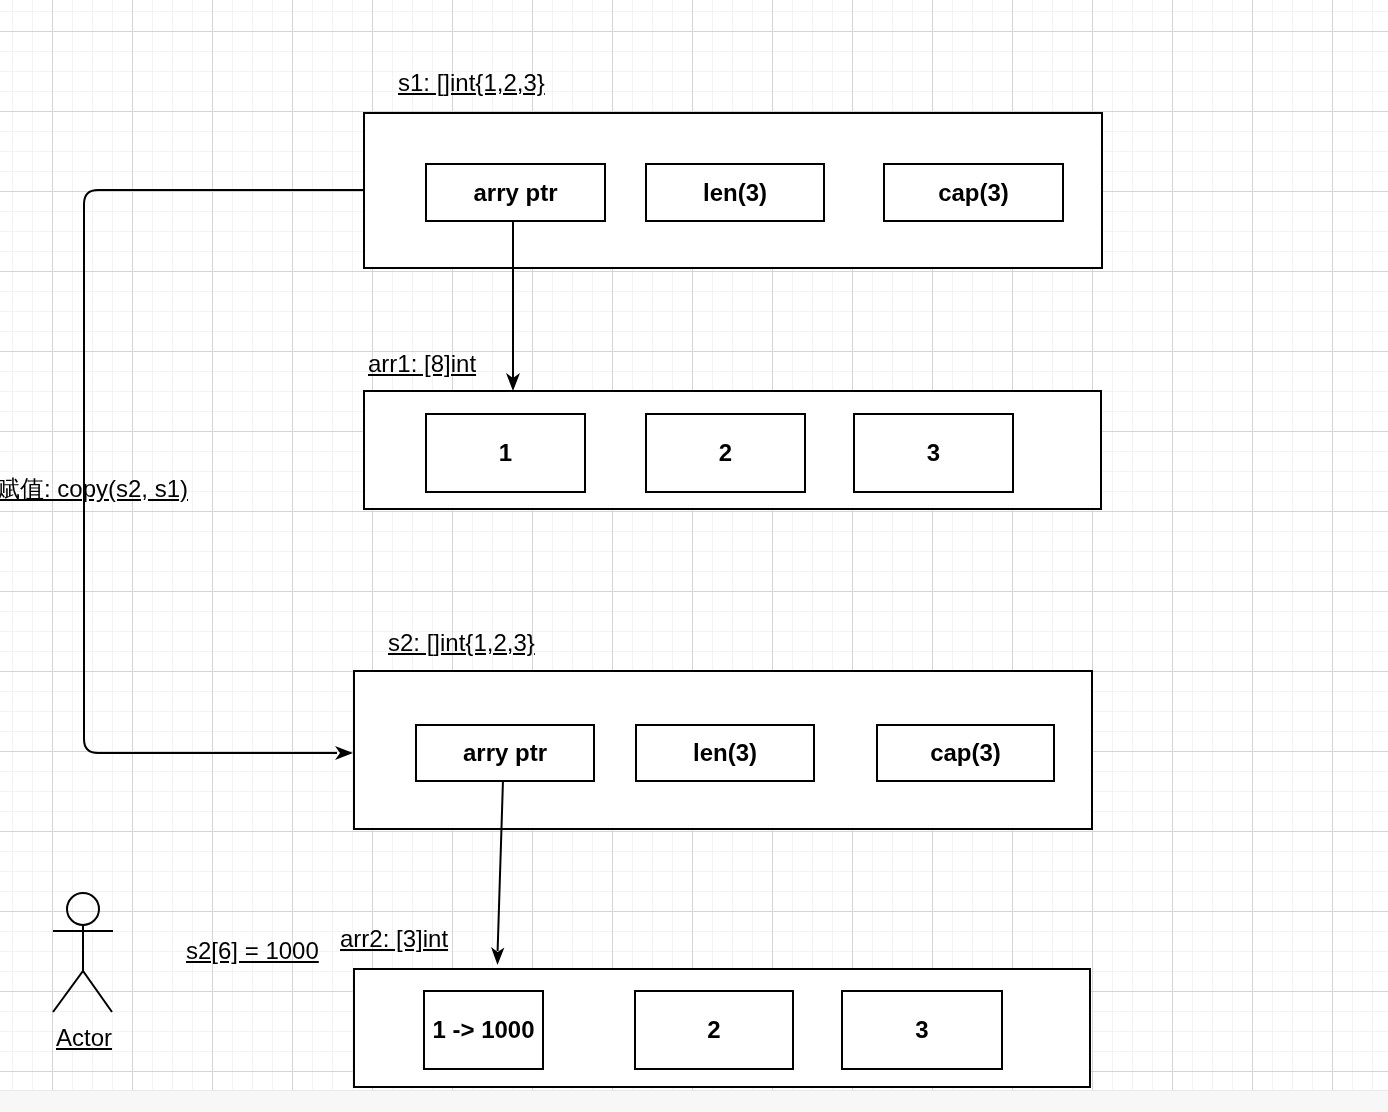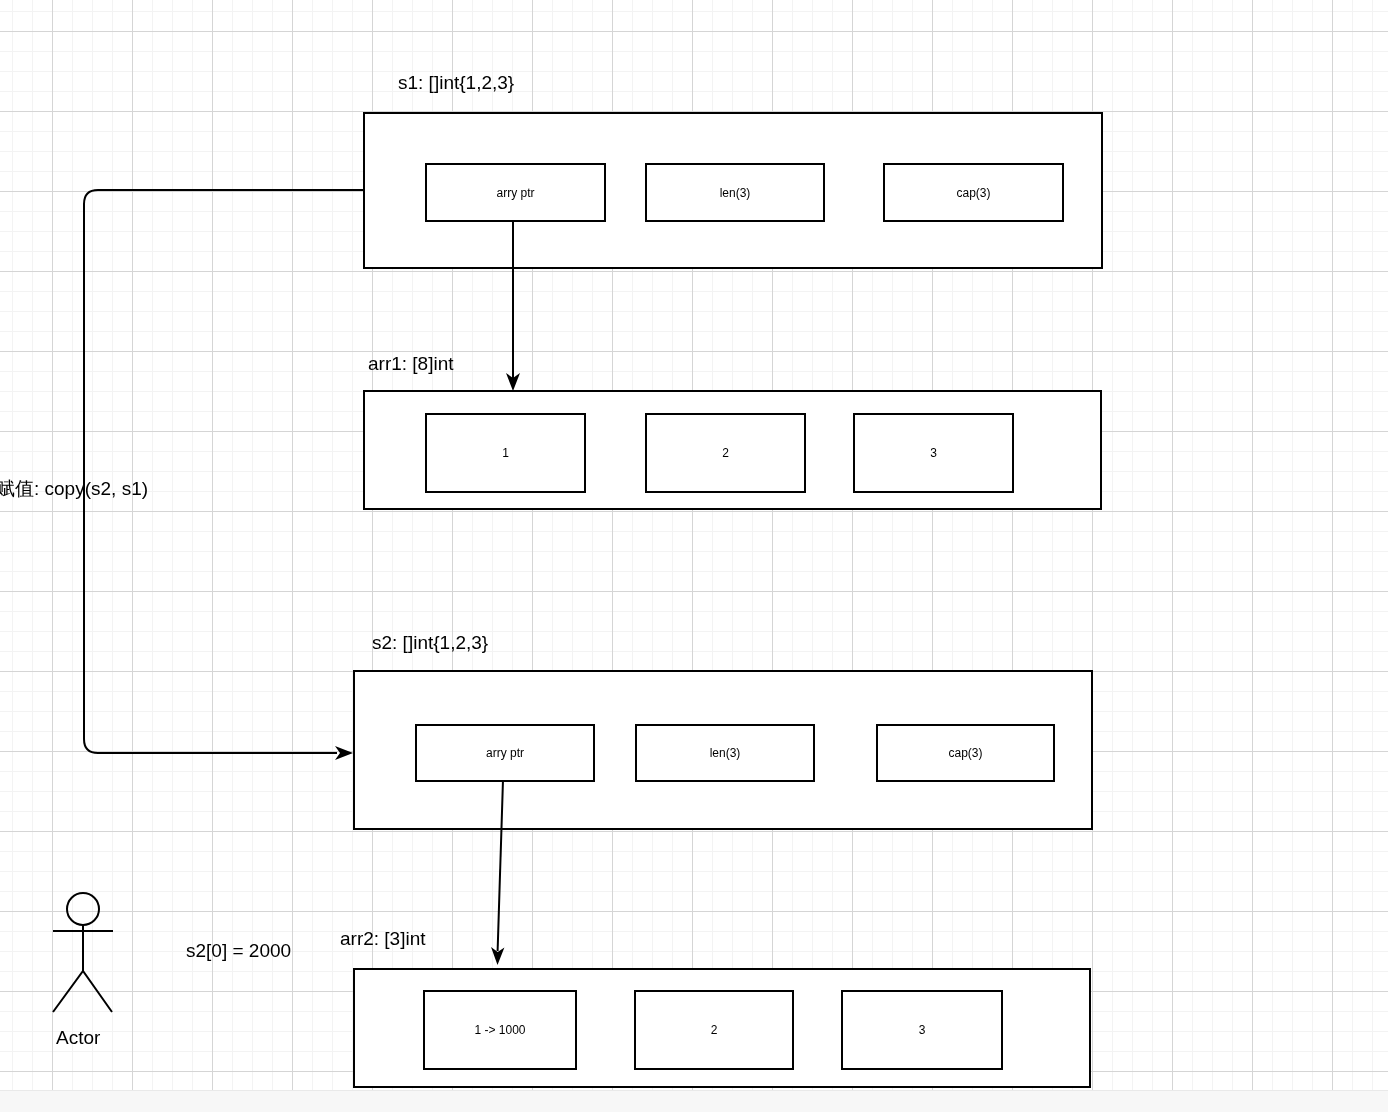--- a/index.html
+++ b/index.html
@@ -16,41 +16,43 @@
     background-image:
       linear-gradient(to right,  var(--grid-major, #d5d5d5) 1px, transparent 1px),
       linear-gradient(to bottom, var(--grid-major, #d5d5d5) 1px, transparent 1px),
       linear-gradient(to right,  var(--grid-minor, #f3f3f3) 1px, transparent 1px),
       linear-gradient(to bottom, var(--grid-minor, #f3f3f3) 1px, transparent 1px);
     background-size: 80px 80px, 80px 80px, 20px 20px, 20px 20px;
     background-position: 52px 0, 0 31px, 12px 0, 0 11px;
   }
   .lbl {
     position: absolute;
-    font-size: 19px;
+    font-size: 24px;
     line-height: 24px;
     white-space: nowrap;
     color: var(--text, #000);
+    text-decoration: underline;
   }
   .box {
     position: absolute;
     box-sizing: border-box;
     background: var(--shape-fill, #ffffff);
     border: 2px solid var(--stroke, #000000);
   }
   .cell {
     position: absolute;
     box-sizing: border-box;
     background: var(--shape-fill, #ffffff);
     border: 2px solid var(--stroke, #000000);
     display: flex;
     align-items: center;
     justify-content: center;
-    font-size: 12px;
+    font-size: 24px;
     text-align: center;
+    font-weight: bold;
   }
   .overlay {
     position: absolute;
     left: 0; top: 0;
     width: 1388px;
     height: 1112px;
     pointer-events: none;
   }
   .overlay .ln {
     stroke: var(--stroke, #000000);
@@ -75,25 +77,25 @@
 <body>
 
 <div class="canvas">
 
   <div class="lbl" style="left:398px; top:71px;">s1: []int{1,2,3}</div>
 
   <div class="lbl" style="left:368px; top:352px;">arr1: [8]int</div>
 
   <div class="lbl" style="left:-4px; top:477px;">赋值: copy(s2, s1)</div>
 
-  <div class="lbl" style="left:372px; top:631px;">s2: []int{1,2,3}</div>
+  <div class="lbl" style="left:388px; top:631px;">s2: []int{1,2,3}</div>
 
   <div class="lbl" style="left:340px; top:927px;">arr2: [3]int</div>
 
-  <div class="lbl" style="left:186px; top:939px;">s2[0] = 2000</div>
+  <div class="lbl" style="left:186px; top:939px;">s2[6] = 1000</div>
 
   <div class="lbl" style="left:56px; top:1026px;">Actor</div>
 
   <div class="box" style="left:363px; top:112px; width:740px; height:157px;">
     <div class="cell" style="left:60px; top:49px; width:181px; height:59px;">arry ptr</div>
     <div class="cell" style="left:280px; top:49px; width:180px; height:59px;">len(3)</div>
     <div class="cell" style="left:518px; top:49px; width:181px; height:59px;">cap(3)</div>
   </div>
 
   <div class="box" style="left:363px; top:390px; width:739px; height:120px;">
@@ -102,21 +104,21 @@
     <div class="cell" style="left:488px; top:21px; width:161px; height:80px;">3</div>
   </div>
 
   <div class="box" style="left:353px; top:670px; width:740px; height:160px;">
     <div class="cell" style="left:60px; top:52px; width:180px; height:58px;">arry ptr</div>
     <div class="cell" style="left:280px; top:52px; width:180px; height:58px;">len(3)</div>
     <div class="cell" style="left:521px; top:52px; width:179px; height:58px;">cap(3)</div>
   </div>
 
   <div class="box" style="left:353px; top:968px; width:738px; height:120px;">
-    <div class="cell" style="left:68px; top:20px; width:154px; height:80px;">1 -&gt; 1000</div>
+    <div class="cell" style="left:68px; top:20px; width:121px; height:80px;">1 -&gt; 1000</div>
     <div class="cell" style="left:279px; top:20px; width:160px; height:80px;">2</div>
     <div class="cell" style="left:486px; top:20px; width:162px; height:80px;">3</div>
   </div>
 
   <svg class="overlay" viewBox="0 0 1388 1112" xmlns="http://www.w3.org/2000/svg">
 
     <g>
       <path class="ln" d="M363,190 H98 Q84,190 84,204 V739 Q84,753 98,753 H337"></path>
       <path class="head" d="M353,753 L335,746 L340,753 L335,760 Z"></path>
     </g>

